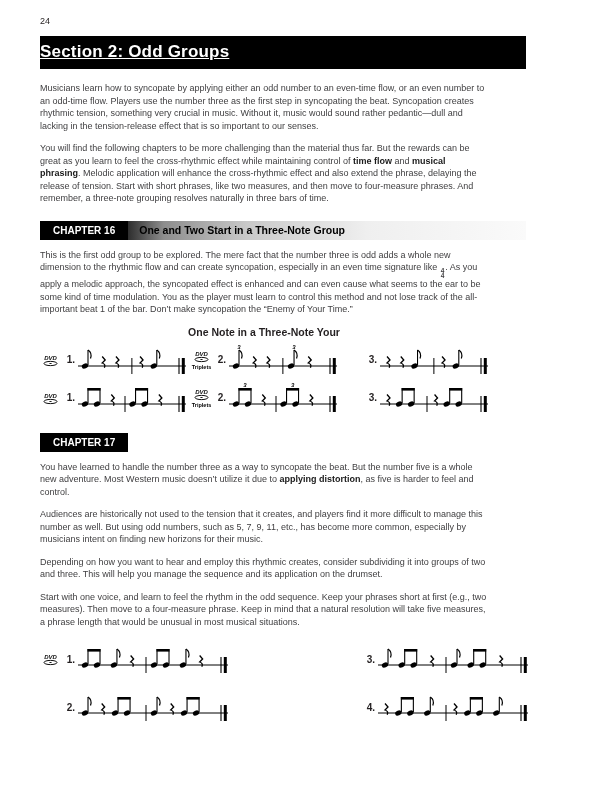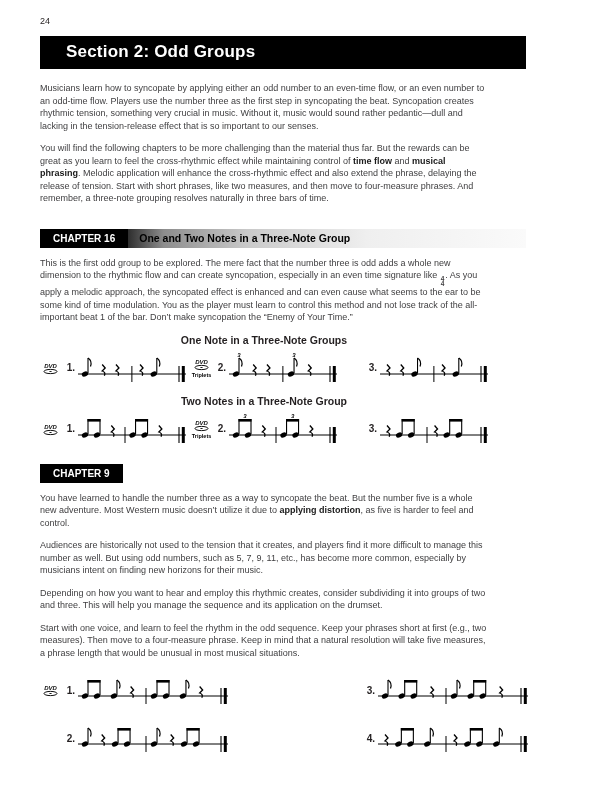--- a/index.html
+++ b/index.html
@@ -1,23 +1,23 @@
 <!DOCTYPE html>
 <html><head>
 <meta charset="utf-8">
 <style>
   html,body{margin:0;padding:0;background:#fff;}
   body{width:600px;height:800px;overflow:hidden;font-family:"Liberation Sans",sans-serif;color:#414042;}
   .page{box-sizing:border-box;width:526px;height:800px;padding:16px 38px 0 40px;position:relative;}
   .pagenum{font-size:9px;color:#231f20;margin-bottom:10px;}
-  .section-bar{background:#000;color:#fff;font-weight:bold;font-size:17px;padding:6px 26px 7px;margin-right:-38px;margin-bottom:13px;letter-spacing:0.2px;}
+  .section-bar{background:#000;color:#fff;font-weight:bold;font-size:17px;padding:6px 0 7px;margin-right:-38px;margin-bottom:13px;letter-spacing:0.2px;text-decoration:underline;}
   p{font-size:9px;line-height:12.5px;margin:0 0 10px 0;text-align:left;}
   b{font-weight:bold;color:#1a1a1a;}
   .ts{display:inline-flex;flex-direction:column;vertical-align:-3px;font-weight:bold;font-size:6.5px;line-height:5px;text-align:center;margin:0 1px;}
-  .chapter{display:flex;height:19px;margin:24px -38px 9px 0;}
+  .chapter{display:flex;height:19px;margin:16px -38px 9px 0;}
   .chapter-label{background:#000;color:#fff;font-weight:bold;font-size:10px;padding:0 13px;display:flex;align-items:center;white-space:nowrap;}
   .chapter-title{flex:1;background:linear-gradient(90deg,#2e2e2e 0%,#8d8d8d 9%,#c9c9c9 30%,#efefef 60%,#fafafa 100%);color:#000;font-weight:bold;font-size:10.5px;display:flex;align-items:center;padding-left:11px;}
   .group-heading{text-align:center;font-weight:bold;font-size:10.5px;color:#231f20;margin:10px 0 5px;}
   .examples-row{display:flex;justify-content:space-between;align-items:center;margin-bottom:4px;}
   .example{display:flex;align-items:center;}
   .dvd-col{width:21px;display:flex;flex-direction:column;align-items:center;gap:1px;flex:none;}
   .caption{font-size:5.5px;font-weight:bold;color:#000;white-space:nowrap;}
   .num{font-size:10px;font-weight:bold;color:#231f20;width:14px;text-align:right;margin-right:3px;flex:none;}
   .grid{display:grid;grid-template-columns:300px 1fr;row-gap:14px;margin-top:14px;}
   svg{display:block;}
@@ -31,29 +31,29 @@
 
   <div class="section-bar">
     <span>Section 2: Odd Groups</span>
   </div>
 
   <p>Musicians learn how to syncopate by applying either an odd number to an even-time flow, or an even number to an odd-time flow. Players use the number three as the first step in syncopating the beat. Syncopation creates rhythmic tension, something very crucial in music. Without it, music would sound rather pedantic—dull and lacking in the tension-release effect that is so important to our senses.</p>
   <p>You will find the following chapters to be more challenging than the material thus far. But the rewards can be great as you learn to feel the cross-rhythmic effect while maintaining control of <b>time flow</b> and <b>musical phrasing</b>. Melodic application will enhance the cross-rhythmic effect and also extend the phrase, delaying the release of tension. Start with short phrases, like two measures, and then move to four-measure phrases. And remember, a three-note grouping resolves naturally in three bars of time.</p>
 
   <div class="chapter">
     <div class="chapter-label">CHAPTER 16</div>
-    <div class="chapter-title">One and Two Notes in a Three-Note Group</div>
+    <div class="chapter-title">One and Two Start in a Three-Note Group</div>
   </div>
 
   <p>This is the first odd group to be explored. The mere fact that the number three is odd adds a whole new dimension to the rhythmic flow and can create syncopation, especially in an even time signature like <span class="ts">
         <span>4</span>
         <span>4</span>
       </span>. As you apply a melodic approach, the syncopated effect is enhanced and can even cause what seems to the ear to be some kind of time modulation. You as the player must learn to control this method and not lose track of the all-important beat 1 of the bar. Don’t make syncopation the “Enemy of Your Time.”</p>
 
-  <div class="group-heading">One Note in a Three-Note Groups</div>
+  <div class="group-heading">One Note in a Three-Note Your</div>
   <div class="examples-row">
       <div class="example">
         <div class="dvd-col">
           <svg width="19" height="14" viewBox="0 0 19 14">
             <text x="9.5" y="7" font-size="6" font-weight="bold" font-style="italic" text-anchor="middle" fill="#111" font-family="&quot;Liberation Sans&quot;, sans-serif">DVD</text>
             <ellipse cx="9.5" cy="10.5" rx="6.5" ry="2.1" fill="none" stroke="#111" stroke-width="1"></ellipse>
             <ellipse cx="9.5" cy="10.5" rx="1.3" ry="0.5" fill="#111"></ellipse>
           </svg>
         </div>
         <span class="num">1.</span>
@@ -115,21 +115,20 @@
           <path d="M62.04 13.5 l3 3.5 l-3 3 q3.8 1.2 2.2 4.8" stroke="#000" stroke-width="1.3" fill="none"></path>
           <ellipse cx="75.8" cy="23" rx="3.3" ry="2.4" fill="#000" transform="rotate(-20 75.8 23)"></ellipse>
           <line x1="78.8" y1="22" x2="78.8" y2="7" stroke="#000" stroke-width="1.1"></line>
           <path d="M78.8 7 q4.5 3 2.5 8.5" stroke="#000" stroke-width="1.2" fill="none"></path>
           <line x1="101" y1="15" x2="101" y2="31" stroke="#000" stroke-width="1.1"></line>
           <rect x="103.8" y="15" width="3" height="16" fill="#000"></rect>
         </svg>
       </div>
     </div>
 
-  <div class="group-heading">Two Notes in a Three-Note Group</div>
   <div class="examples-row">
       <div class="example">
         <div class="dvd-col">
           <svg width="19" height="14" viewBox="0 0 19 14">
             <text x="9.5" y="7" font-size="6" font-weight="bold" font-style="italic" text-anchor="middle" fill="#111" font-family="&quot;Liberation Sans&quot;, sans-serif">DVD</text>
             <ellipse cx="9.5" cy="10.5" rx="6.5" ry="2.1" fill="none" stroke="#111" stroke-width="1"></ellipse>
             <ellipse cx="9.5" cy="10.5" rx="1.3" ry="0.5" fill="#111"></ellipse>
           </svg>
         </div>
         <span class="num">1.</span>
@@ -201,21 +200,21 @@
           <line x1="69.69411764705882" y1="22" x2="69.69411764705882" y2="7" stroke="#000" stroke-width="1.1"></line>
           <line x1="81.69411764705882" y1="22" x2="81.69411764705882" y2="7" stroke="#000" stroke-width="1.1"></line>
           <rect x="69.19411764705882" y="7" width="13" height="2.6" fill="#000"></rect>
           <line x1="101" y1="15" x2="101" y2="31" stroke="#000" stroke-width="1.1"></line>
           <rect x="103.8" y="15" width="3" height="16" fill="#000"></rect>
         </svg>
       </div>
     </div>
 
   <div class="chapter" style="margin-top:18px;">
-    <div class="chapter-label">CHAPTER 9</div>
+    <div class="chapter-label">CHAPTER 17</div>
   </div>
 
   <p>You have learned to handle the number three as a way to syncopate the beat. But the number five is a whole new adventure. Most Western music doesn’t utilize it due to <b>applying distortion</b>, as five is harder to feel and control.</p>
   <p>Audiences are historically not used to the tension that it creates, and players find it more difficult to manage this number as well. But using odd numbers, such as 5, 7, 9, 11, etc., has become more common, especially by musicians intent on finding new horizons for their music.</p>
   <p>Depending on how you want to hear and employ this rhythmic creates, consider subdividing it into groups of two and three. This will help you manage the sequence and its application on the drumset.</p>
   <p>Start with one voice, and learn to feel the rhythm in the odd sequence. Keep your phrases short at first (e.g., two measures). Then move to a four-measure phrase. Keep in mind that a natural resolution will take five measures, a phrase length that would be unusual in most musical situations.</p>
 
   <div class="grid">
       <div class="example">
         <div class="dvd-col">

